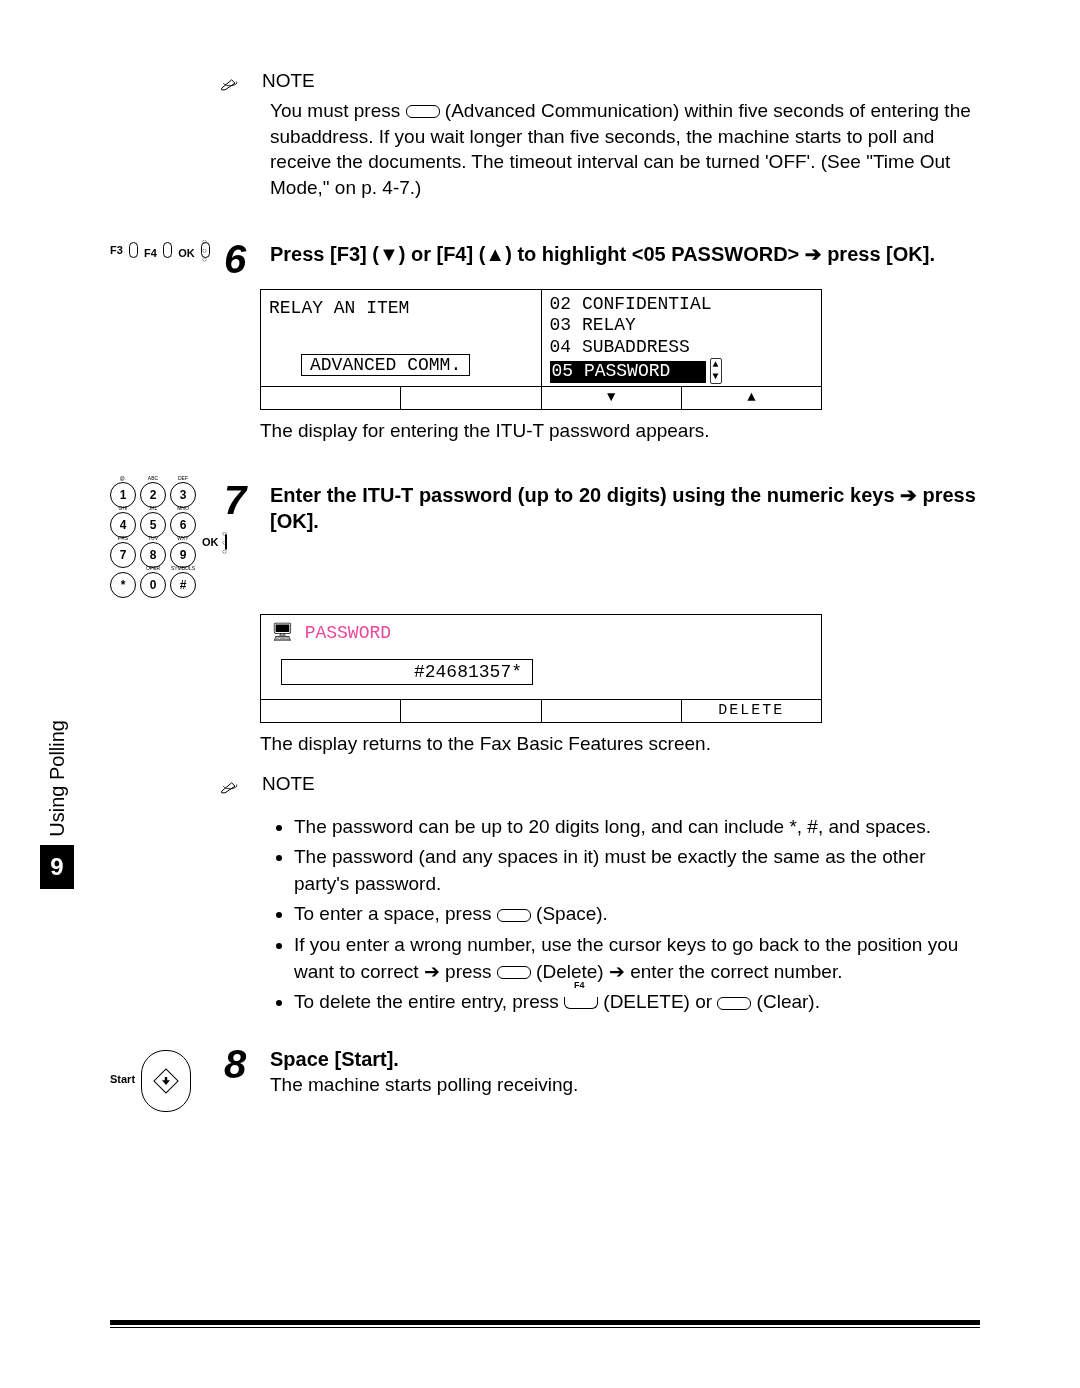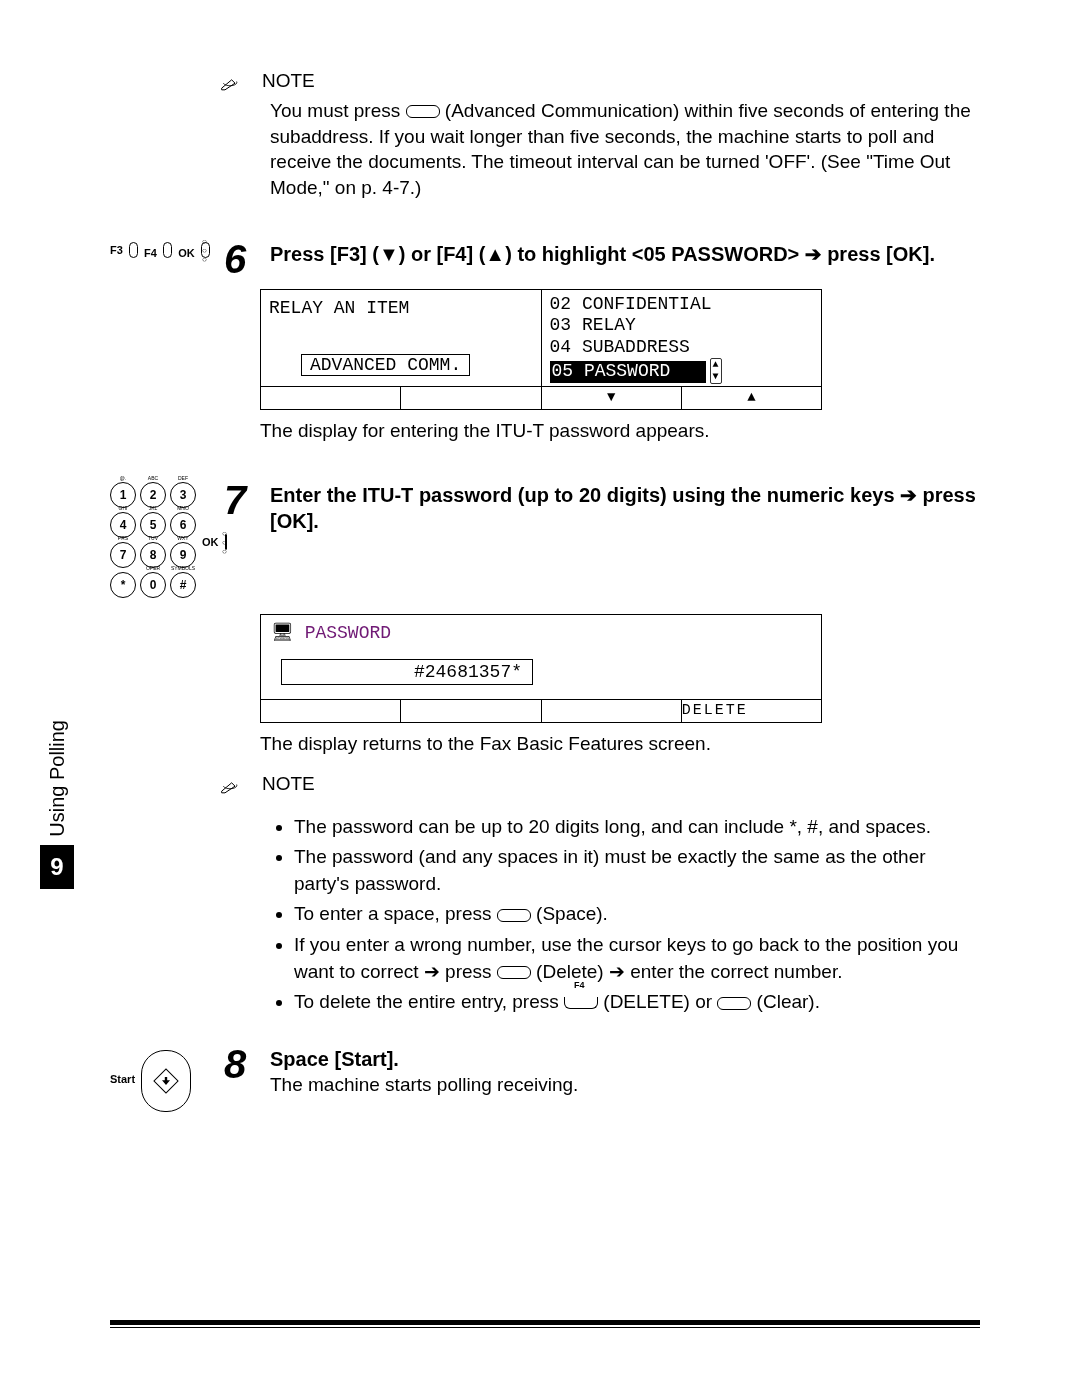--- a/index.html
+++ b/index.html
@@ -189,20 +189,21 @@
     line-height: 24px;
     margin-left: 10px;
   }
   .lcd2-bottom {
     display: flex;
     height: 22px;
   }
   .lcd2-bottom div {
     flex: 1;
     border-left: 1px solid black;
+    text-align: center;
     font-size: 15px;
     line-height: 22px;
     letter-spacing: 2px;
   }
   .lcd2-bottom div:first-child { border-left: none; }
   .keypad {
     display: grid;
     grid-template-columns: repeat(3, 26px);
     gap: 4px;
     margin-bottom: 4px;
@@ -371,21 +372,21 @@
         </div>
     </div>
     <div class="big-num">7</div>
     <div class="step-text">
       <span>Enter the ITU-T password (up to 20 digits) using the numeric keys </span>➔<span> press [OK].</span>
     </div>
   </div>
 
   <div class="lcd2">
     <div class="lcd2-top">
-      <div>🖥 <span style="color:#701a75">PASSWORD</span></div>
+      <div>🖥 <span style="color:#ec4899">PASSWORD</span></div>
       <div class="pw-input">#24681357*</div>
     </div>
     <div class="lcd2-bottom">
       <div></div>
         <div></div>
         <div></div>
         <div>DELETE</div>
     </div>
   </div>
   <div class="caption">The display returns to the Fax Basic Features screen.</div>

